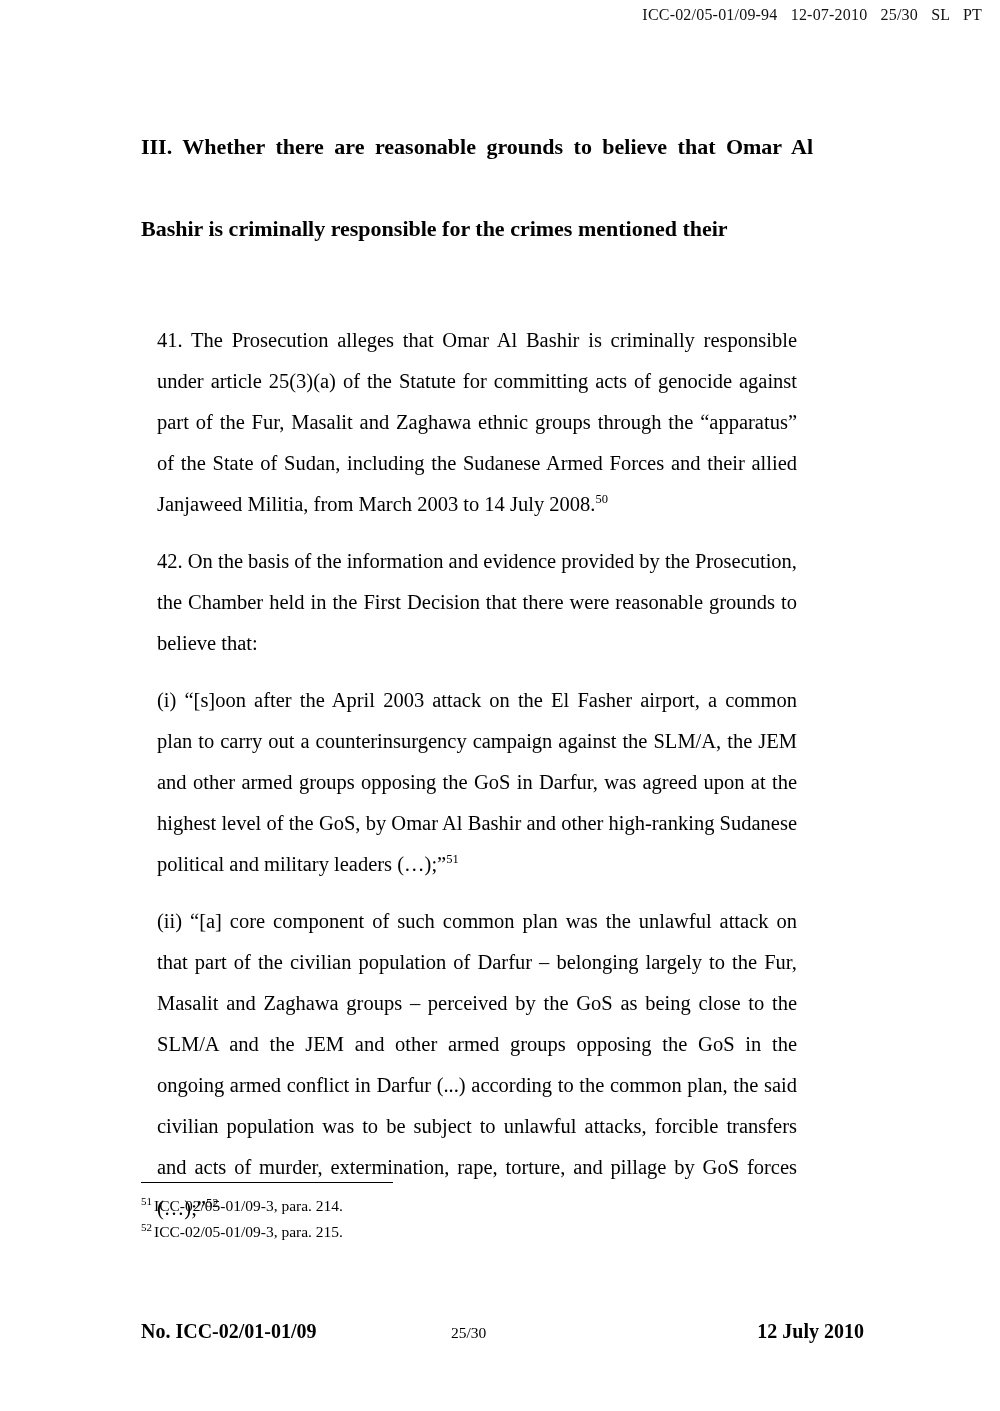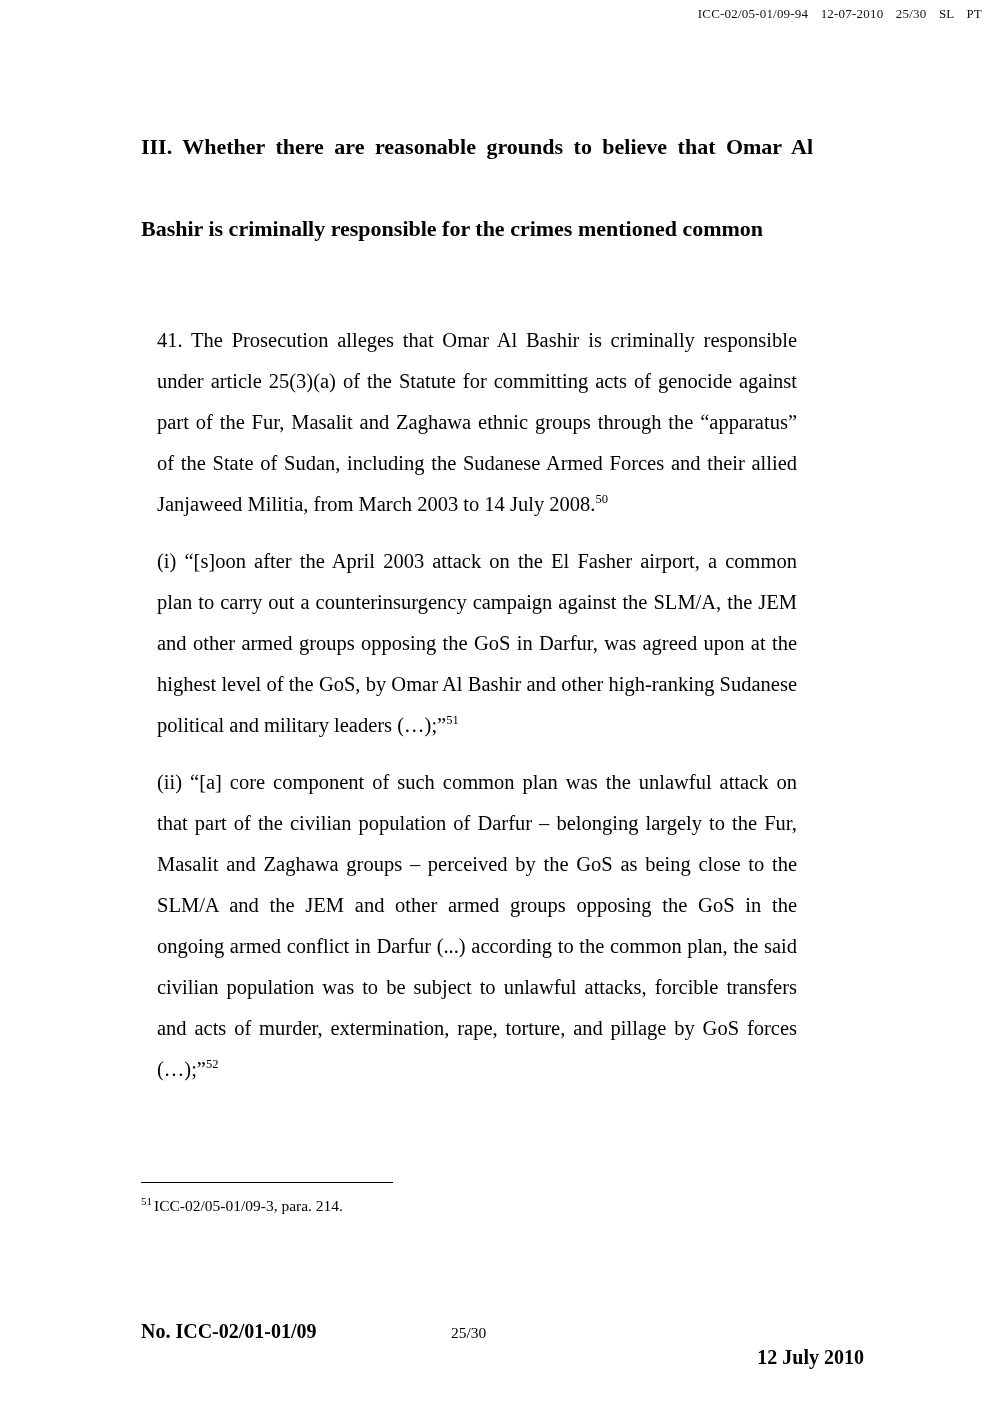--- a/index.html
+++ b/index.html
@@ -18,21 +18,21 @@
     margin: 0 auto;
     background: #ffffff;
     overflow: hidden;
   }
 
   
   .doc-header {
     position: absolute;
     top: 6px;
     right: 18px;
-    font-size: 13px;
+    font-size: 16px;
     letter-spacing: 0.2px;
     white-space: nowrap;
     color: #111;
   }
   .doc-header span { margin-left: 9px; }
   .doc-header span:first-child { margin-left: 0; }
 
   
   .content {
     position: absolute;
@@ -130,58 +130,59 @@
     top: 4px;
     font-size: 15.5px;
   }
   .footer-right {
     position: absolute;
     right: 0;
     top: 0;
     font-weight: bold;
     font-size: 20px;
     white-space: nowrap;
-    margin-top: 26px;
   }
 </style>
 </head>
 <body>
 
 <div class="page">
 
   <div class="doc-header">
     <span>ICC-02/05-01/09-94</span>
     <span>12-07-2010</span>
     <span>25/30</span>
     <span>SL</span>
     <span>PT</span>
   </div>
 
   <div class="content">
 
     <h2 class="section-heading">
       <span class="heading-line">III. Whether there are reasonable grounds to believe that Omar Al</span>
-      <span class="heading-line last">Bashir is criminally responsible for the crimes mentioned common</span>
+      <span class="heading-line last">Bashir is criminally responsible for the crimes mentioned their</span>
     </h2>
 
     <p class="para"><span>41. The Prosecution alleges that Omar Al Bashir is criminally responsible under article 25(3)(a) of the Statute for committing acts of genocide against part of the Fur, Masalit and Zaghawa ethnic groups through the “apparatus” of the State of Sudan, including the Sudanese Armed Forces and their allied Janjaweed Militia, from March 2003 to 14 July 2008.</span><sup class="fn">50</sup></p>
 
+    <p class="para gap-before"><span>42. On the basis of the information and evidence provided by the Prosecution, the Chamber held in the First Decision that there were reasonable grounds to believe that:</span></p>
 
     <p class="para gap-before"><span>(i) “[s]oon after the April 2003 attack on the El Fasher airport, a common plan to carry out a counterinsurgency campaign against the SLM/A, the JEM and other armed groups opposing the GoS in Darfur, was agreed upon at the highest level of the GoS, by Omar Al Bashir and other high-ranking Sudanese political and military leaders (…);”</span><sup class="fn">51</sup></p>
 
     <p class="para gap-before"><span>(ii) “[a] core component of such common plan was the unlawful attack on that part of the civilian population of Darfur – belonging largely to the Fur, Masalit and Zaghawa groups – perceived by the GoS as being close to the SLM/A and the JEM and other armed groups opposing the GoS in the ongoing armed conflict in Darfur (...) according to the common plan, the said civilian population was to be subject to unlawful attacks, forcible transfers and acts of murder, extermination, rape, torture, and pillage by GoS forces (…);”</span><sup class="fn">52</sup></p>
 
   </div>
 
   <div class="footnotes">
     <div class="fn-rule"></div>
 
 
     <p class="fn-item"><sup>51</sup><span>ICC-02/05-01/09-3, para. 214.</span></p>
 
+    <p class="fn-item"><sup>52</sup><span>ICC-02/05-01/09-3, para. 215.</span></p>
   </div>
 
   <div class="page-footer">
     <div class="footer-left">No. ICC-02/01-01/09</div>
     <div class="footer-center">25/30</div>
     <div class="footer-right">12 July 2010</div>
   </div>
 
 </div>
 

